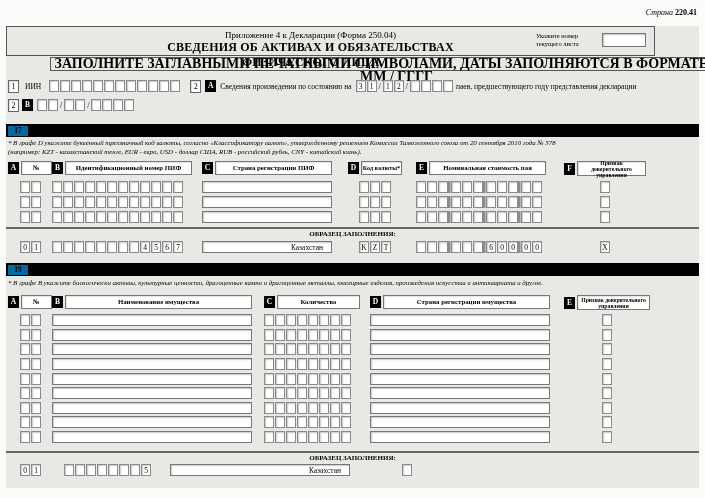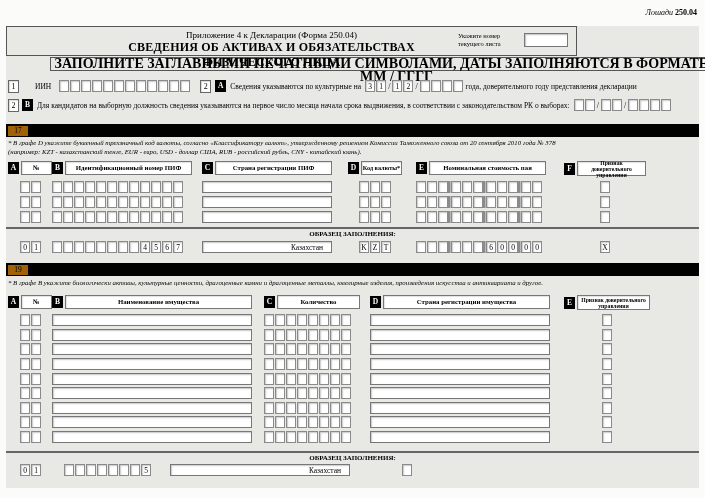--- a/index.html
+++ b/index.html
@@ -5,46 +5,46 @@
   * { margin:0; padding:0; box-sizing:border-box; }
   html,body { width:705px; height:498px; }
   body { background:#fbfbf9; font-family:"Liberation Serif", serif; color:#000; position:relative; }
   .page { position:absolute; inset:0; overflow:hidden; }
   .form-bg { position:absolute; left:6px; top:26px; width:693px; height:462px; background:#e8e8e5; }
 
   .form-code { position:absolute; top:8px; right:8px; font-size:8px; }
   .fc-label { font-style:italic; }
   .fc-num { font-weight:bold; }
 
-  .title-box { position:absolute; left:6px; top:26px; width:571px; height:30px; border:1px solid #555; }
+  .title-box { position:absolute; left:6px; top:26px; width:649px; height:30px; border:1px solid #555; }
   .title-center { position:absolute; left:110px; right:150px; top:3px; text-align:center; }
   .title-appendix { font-size:9px; }
   .title-main { font-size:12px; font-weight:bold; letter-spacing:0.2px; }
   .sheet-area { position:absolute; right:8px; top:5px; display:flex; gap:8px; align-items:center; }
   .sheet-label { font-size:6.5px; width:58px; line-height:1.2; }
   .sheet-input { width:44px; height:14px; background:#fff; border:1px solid #777; box-shadow:inset 1px 1px 1.5px rgba(0,0,0,0.25); font-size:8px; }
 
   .banner-box { position:absolute; left:6px; top:57px; width:693px; height:14px; border:1px solid #555; text-align:center; font-weight:bold; font-size:14px; line-height:12.5px;margin-left:44px; }
 
   .frow { position:absolute; display:flex; align-items:center; font-size:7.5px; white-space:nowrap; }
   #frow1 { left:8px; top:79px; width:694px; height:14px; }
   #frow2 { left:8px; top:98px; width:694px; height:14px; }
 
   .numbox { width:11px; height:13px; border:1px solid #666; background:#fff; text-align:center; line-height:11.5px; font-size:8px; flex:none; box-shadow:inset 1px 1px 1px rgba(0,0,0,0.15); }
   .letterbox { width:11px; height:12px; background:#000; color:#fff; font-weight:bold; text-align:center; line-height:12px; font-size:7.5px; flex:none; }
 
   .cells { display:flex; gap:1px; flex:none; }
   .cell { width:10px; height:12px; background:#fff; border:1px solid #8a8a8a; box-shadow:inset 1px 1px 1.5px rgba(0,0,0,0.22); font-size:7.5px; display:flex; align-items:center; justify-content:center; flex:none; }
   .cell.gsep { margin-right:2px; box-shadow:inset 1px 1px 1.5px rgba(0,0,0,0.22), 2.5px 0 0 #8b8b8b; }
   .slash { padding:0 2px; font-size:8px; }
-  .ml4{margin-left:4px;} .ml6{margin-left:16px;} .ml8{margin-left:8px;} .ml10{margin-left:10px;} .ml3{margin-left:3px;}
+  .ml4{margin-left:4px;} .ml6{margin-left:6px;} .ml8{margin-left:8px;} .ml10{margin-left:10px;} .ml3{margin-left:3px;}
 
   .secbar { position:absolute; left:6px; width:693px; height:13px; background:#000; color:#fff; text-align:center; font-size:8.2px; font-weight:bold; line-height:13px; }
   #bar17 { top:124px; } #bar19 { top:263px;padding-left:36px; }
-  .secnum { position:absolute; left:2px; top:1.5px; width:20px; height:10px; background:#a16207; color:#000; font-weight:normal; font-size:7.5px; line-height:10px; text-align:center; }
+  .secnum { position:absolute; left:2px; top:1.5px; width:20px; height:10px; background:#0369a1; color:#000; font-weight:bold; font-size:7.5px; line-height:10px; text-align:center; }
 
   .note { position:absolute; left:8px; right:8px; font-style:italic; font-size:6.8px; line-height:1.3; }
   #note17 { top:139px; } #note19 { top:279px; }
 
   .tbl { position:absolute; left:8px; width:694px; }
   #t17 { top:161px; } #t19 { top:295px; }
   .trow { display:flex; align-items:center; height:15px; }
   .trow19 { height:14.6px; }
   .thead { height:18px; align-items:flex-start; }
   .col { display:flex; align-items:flex-start; gap:2px; }
@@ -66,22 +66,22 @@
   .samplerow { position:absolute; left:8px; width:694px; display:flex; align-items:center; height:16px; }
   #s17sample { top:239px; } #s19sample { top:462px; }
 </style>
 </head>
 <body>
 
 <div class="page">
   <div class="form-bg"></div>
 
   <div class="form-code">
-    <span class="fc-label">Лошади</span>
-    <span class="fc-num">250.04</span>
+    <span class="fc-label">Страна</span>
+    <span class="fc-num">220.41</span>
   </div>
 
   <div class="title-box">
     <div class="title-center">
       <div class="title-appendix">Приложение 4 к Декларации (Форма 250.04)</div>
       <div class="title-main">СВЕДЕНИЯ ОБ АКТИВАХ И ОБЯЗАТЕЛЬСТВАХ ФИЗИЧЕСКОГО ЛИЦА</div>
     </div>
     <div class="sheet-area">
       <div class="sheet-label">Укажите номер текущего листа</div>
       <div class="sheet-input"></div>
@@ -102,44 +102,43 @@
         <div class="cell"></div>
         <div class="cell"></div>
         <div class="cell"></div>
         <div class="cell"></div>
         <div class="cell"></div>
         <div class="cell"></div>
         <div class="cell"></div>
       </span>
     <span class="numbox ml10">2</span>
     <span class="letterbox ml4">A</span>
-    <span class="ml4">Сведения указываются по культурные на</span>
+    <span class="ml4">Сведения произведения по состоянию на</span>
     <span class="cells ml4" id="fa-day">
         <div class="cell">3</div>
         <div class="cell">1</div>
       </span>
     <span class="slash">/</span>
     <span class="cells" id="fa-month">
         <div class="cell">1</div>
         <div class="cell">2</div>
       </span>
     <span class="slash">/</span>
     <span class="cells" id="fa-year">
         <div class="cell"></div>
         <div class="cell"></div>
         <div class="cell"></div>
         <div class="cell"></div>
       </span>
-    <span class="ml3">года, доверительного году представления декларации</span>
+    <span class="ml3">паев, предшествующего году представления декларации</span>
   </div>
 
   <div class="frow" id="frow2">
     <span class="numbox">2</span>
     <span class="letterbox ml3">В</span>
-    <span class="ml4">Для кандидатов на выборную должность сведения указываются на первое число месяца начала срока выдвижения, в соответствии с законодательством РК о выборах:</span>
     <span class="cells ml4" id="fb-day">
         <div class="cell"></div>
         <div class="cell"></div>
       </span>
     <span class="slash">/</span>
     <span class="cells" id="fb-month">
         <div class="cell"></div>
         <div class="cell"></div>
       </span>
     <span class="slash">/</span>

